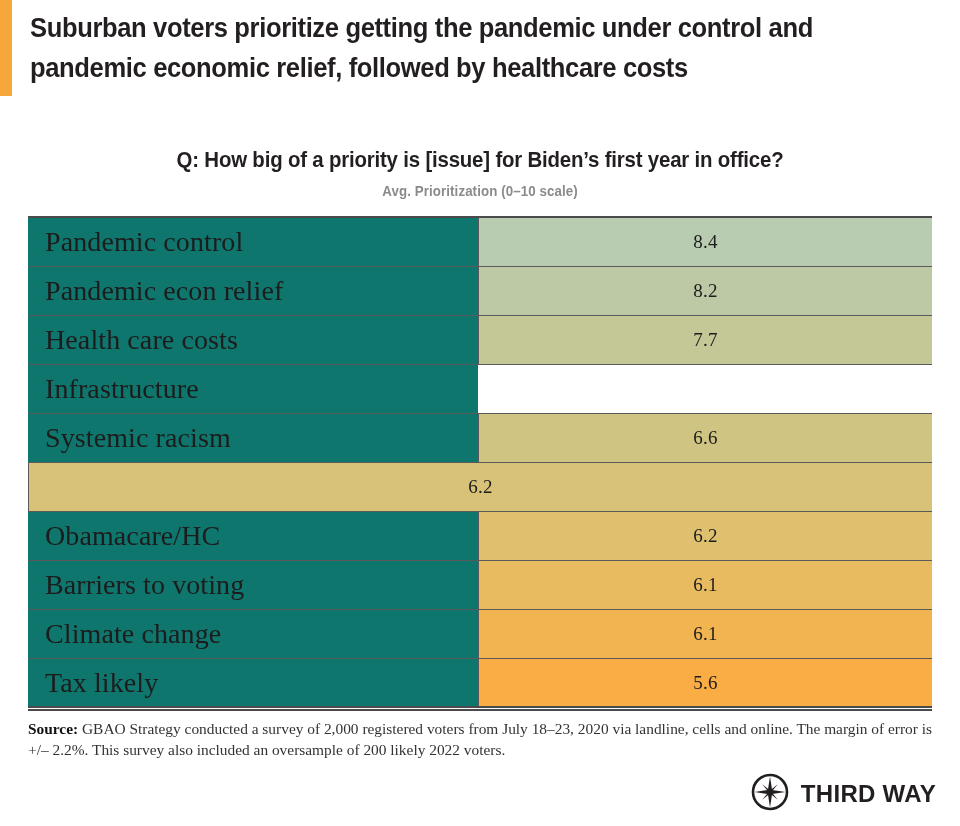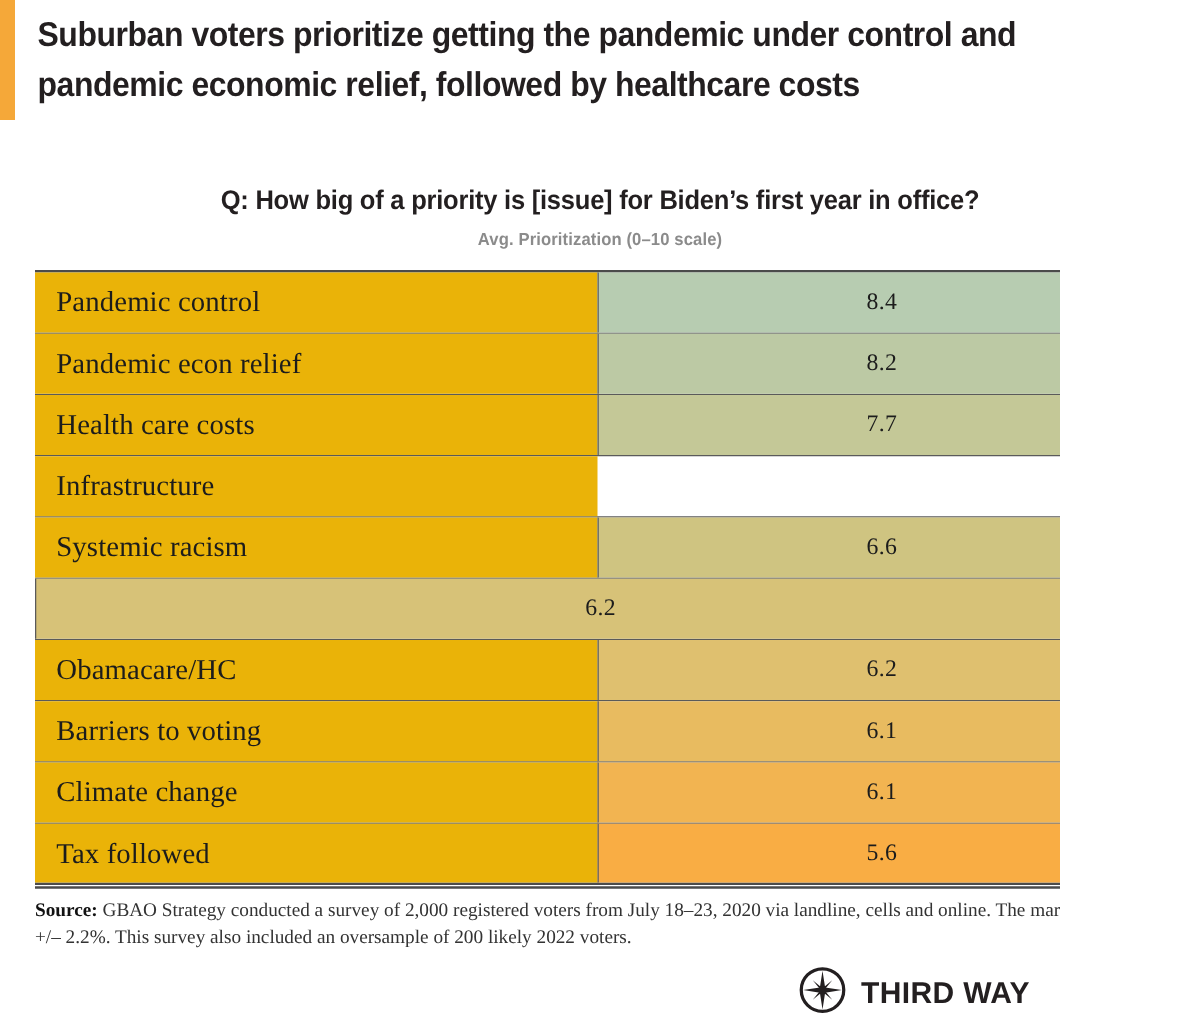--- a/index.html
+++ b/index.html
@@ -6,21 +6,21 @@
   html, body {
     margin: 0;
     padding: 0;
     width: 960px;
     height: 826px;
     background: #ffffff;
     font-family: "Liberation Sans", sans-serif;
   }
   #page {
     position: relative;
-    width: 848px;
+    width: 960px;
     height: 826px;
     background: #ffffff;
     overflow: hidden;
   }
 
   
   .header {
     position: absolute;
     left: 0; top: 0;
     width: 960px;
@@ -91,23 +91,23 @@
     border-bottom: 1.5px solid #5a5a5a;
   }
   .row:last-child { border-bottom: 2px solid #4b4b4b; }
 
   .cell-label {
     width: 450px;
     display: flex;
     align-items: center;
     padding-left: 17px;
     font-family: "Liberation Serif", serif;
-    font-size: 23px;
+    font-size: 28px;
     color: #1c1c1c;
-    background: #eab308;
+    background: #0f766e;
     letter-spacing: 0.1px;
   }
   .cell-value {
     flex: 1;
     display: flex;
     align-items: center;
     justify-content: center;
     font-family: "Liberation Serif", serif;
     font-size: 19px;
     color: #1c1c1c;
@@ -199,21 +199,21 @@
       </div>
       <div class="row">
         <div class="cell-label">Barriers to voting</div>
         <div class="cell-value" style="background: rgb(232, 187, 96);">6.1</div>
       </div>
       <div class="row">
         <div class="cell-label">Climate change</div>
         <div class="cell-value" style="background: rgb(242, 180, 81);">6.1</div>
       </div>
       <div class="row">
-        <div class="cell-label">Tax followed</div>
+        <div class="cell-label">Tax likely</div>
         <div class="cell-value" style="background: rgb(249, 173, 68);">5.6</div>
       </div>
     </div>
 
   <div class="source-divider"></div>
   <div class="source">
     <b>Source:</b><span> GBAO Strategy conducted a survey of 2,000 registered voters from July 18–23, 2020 via landline, cells and online. The margin of error is +/– 2.2%. This survey also included an oversample of 200 likely 2022 voters.</span>
   </div>
 
   <div class="logo">

